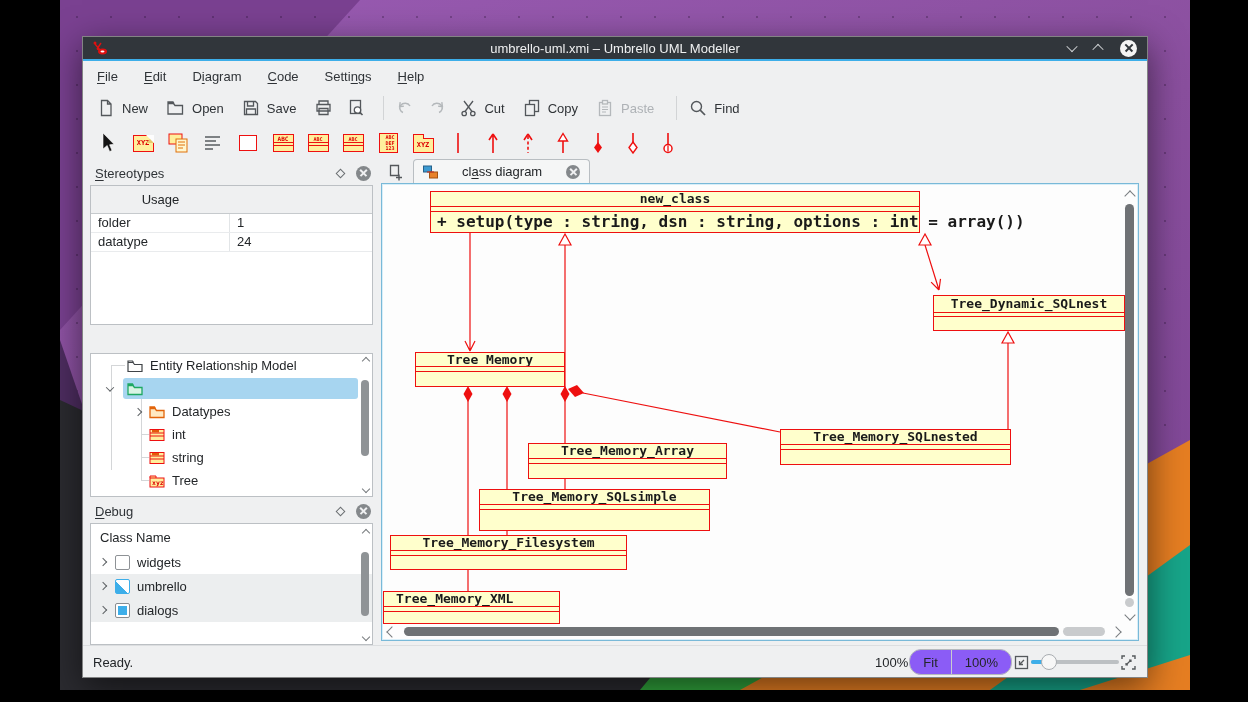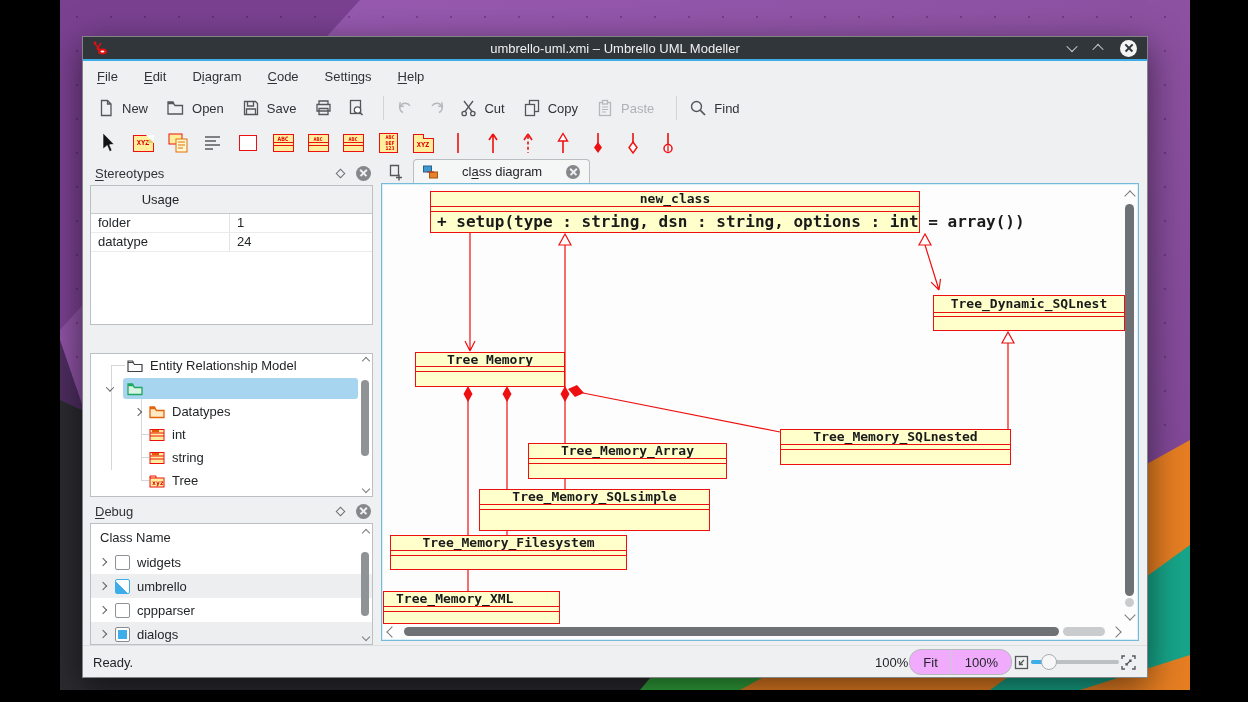--- a/index.html
+++ b/index.html
@@ -101,21 +101,21 @@
   .uml .a { height:5px; border-bottom:1px solid #ee1010; }
   .uml .o { font-size:16px; line-height:19px; padding-left:6px; white-space:nowrap; }
 
   .vscroll-thumb,.hscroll-thumb { position:absolute; background:#6f7275; border-radius:5px; z-index:3; }
   .vscroll-rest,.hscroll-rest { position:absolute; background:#c9cbcd; border-radius:5px; z-index:3; }
   .cchev { position:absolute; z-index:3; width:8px; height:8px; border-right:1.5px solid #787c7f; border-bottom:1.5px solid #787c7f; }
 
   
   .statusbar { position:absolute; left:0; top:608px; width:100%; height:33px; border-top:1px solid #dcdee0; display:flex; align-items:center; padding:0 10px; }
   .sb-right { margin-left:auto; display:flex; align-items:center; gap:1px; }
-  .btn-group { display:flex; border:1px solid #b6babe; border-radius:12px; background:#f0abfc; height:26px; }
+  .btn-group { display:flex; border:1px solid #b6babe; border-radius:12px; background:#8b5cf6; height:26px; }
   .btn-group > div { padding:0 13px; display:flex; align-items:center; }
   .btn-group > div:first-child { border-right:1px solid #c9cccf; }
   .slider { position:relative; width:88px; height:16px; }
   .slider .track { position:absolute; left:0; right:0; top:6px; height:4px; background:#bcc0c3; border-radius:2px; }
   .slider .fill { position:absolute; left:0; width:16px; top:6px; height:4px; background:#3daee9; border-radius:2px; }
   .slider .knob { position:absolute; left:10px; top:0; width:16px; height:16px; border-radius:50%; background:#f7f7f7; border:1px solid #a9adb1; }
 
   .folder-svg { display:block; }
 </style>
 </head>
@@ -449,25 +449,20 @@
     <div class="drow">
       <span class="chevron sm right" style="margin-left:9px"></span>
       <span class="cb" style="margin-left:9px"></span>
       <span class="tlabel">widgets</span>
     </div>
     <div class="drow alt">
       <span class="chevron sm right" style="margin-left:9px"></span>
       <span class="cb partial" style="margin-left:9px"></span>
       <span class="tlabel">umbrello</span>
     </div>
-    <div class="drow">
-      <span class="chevron sm right" style="margin-left:9px"></span>
-      <span class="cb" style="margin-left:9px"></span>
-      <span class="tlabel">cppparser</span>
-    </div>
     <div class="drow alt">
       <span class="chevron sm right" style="margin-left:9px"></span>
       <span class="cb checked" style="margin-left:9px"></span>
       <span class="tlabel">dialogs</span>
     </div>
     <span class="cchev" style="right:3px; top:6px; transform:rotate(-135deg); width:6px; height:6px"></span>
     <div class="pscroll" style="top:28px; height:64px"></div>
     <span class="cchev" style="right:3px; top:110px; transform:rotate(45deg); width:6px; height:6px"></span>
   </div>
 

